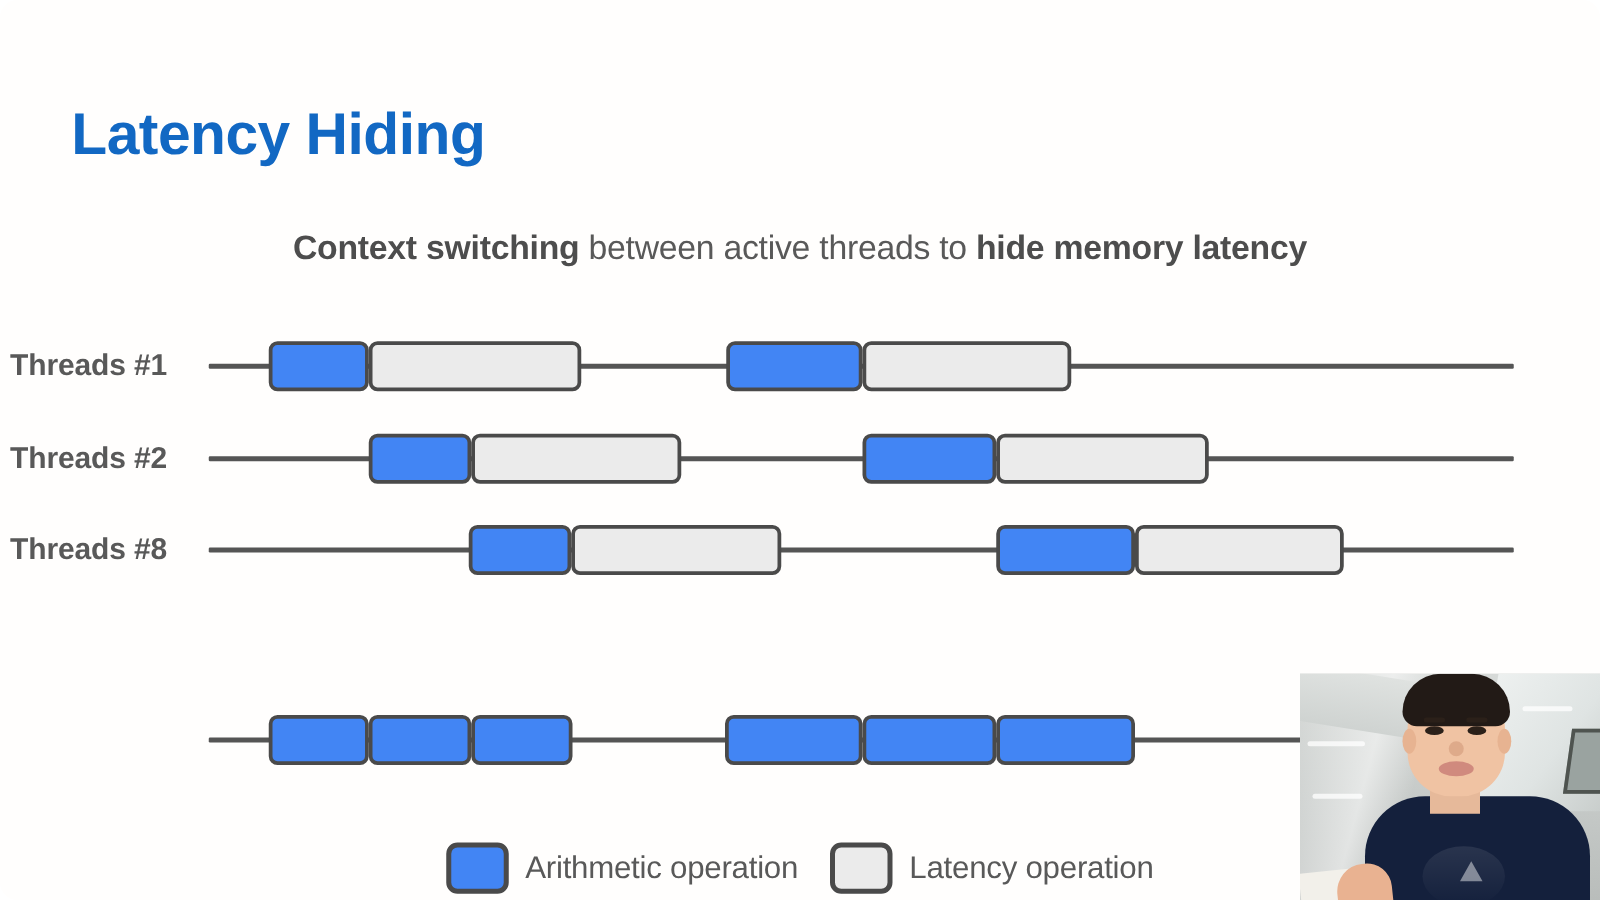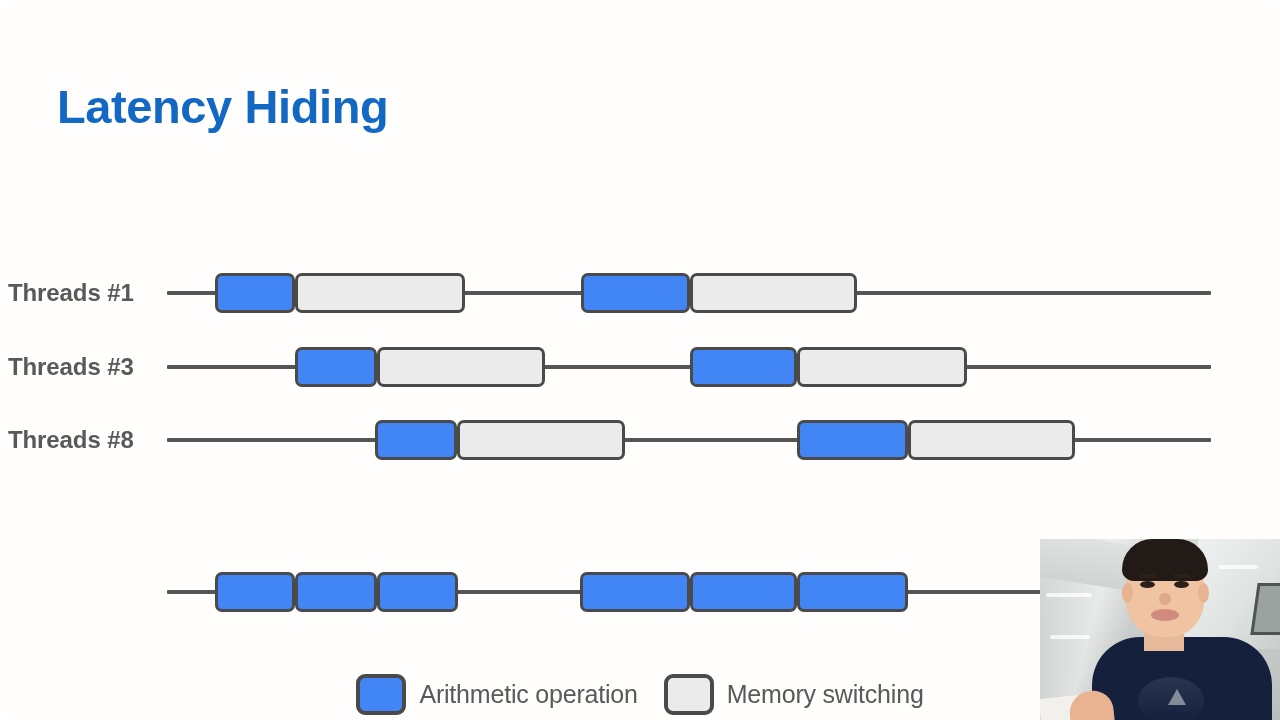--- a/index.html
+++ b/index.html
@@ -278,32 +278,35 @@
     border-bottom: 16px solid rgba(255,255,255,0.45);
   }
 </style>
 </head>
 <body>
 
 <div id="slide">
 
   <div id="title">Latency Hiding</div>
 
+  <div id="subtitle">
+    <span class="b">Context switching</span><span> between active threads to </span><span class="b">hide memory latency</span>
+  </div>
 
   <div id="chart">
       <div class="row" style="top: 263px;">
         <div class="row-label">Threads #1</div>
         <div class="axis" style="left: 167px; width: 1044px;"></div>
         <div class="blk arith" style="left: 215px; width: 80px;"></div>
         <div class="blk mem" style="left: 295px; width: 170px;"></div>
         <div class="blk arith" style="left: 581px; width: 109px;"></div>
         <div class="blk mem" style="left: 690px; width: 167px;"></div>
       </div>
       <div class="row" style="top: 337px;">
-        <div class="row-label">Threads #3</div>
+        <div class="row-label">Threads #2</div>
         <div class="axis" style="left: 167px; width: 1044px;"></div>
         <div class="blk arith" style="left: 295px; width: 82px;"></div>
         <div class="blk mem" style="left: 377px; width: 168px;"></div>
         <div class="blk arith" style="left: 690px; width: 107px;"></div>
         <div class="blk mem" style="left: 797px; width: 170px;"></div>
       </div>
       <div class="row" style="top: 410px;">
         <div class="row-label">Threads #8</div>
         <div class="axis" style="left: 167px; width: 1044px;"></div>
         <div class="blk arith" style="left: 375px; width: 82px;"></div>
@@ -322,21 +325,21 @@
       </div>
     </div>
 
   <div id="legend">
       <div class="legend-item">
         <div class="legend-swatch arith"></div>
         <div class="legend-label">Arithmetic operation</div>
       </div>
       <div class="legend-item">
         <div class="legend-swatch mem"></div>
-        <div class="legend-label">Memory switching</div>
+        <div class="legend-label">Latency operation</div>
       </div>
     </div>
 
   <div id="webcam">
     <div class="wc-wall"></div>
     <div class="wc-window"></div>
     <div class="wc-ceil"></div>
     <div class="wc-strip" style="left:6px; top:54px; width:46px;"></div>
     <div class="wc-strip" style="left:10px; top:96px; width:40px;"></div>
     <div class="wc-strip" style="left:178px; top:26px; width:40px;"></div>

